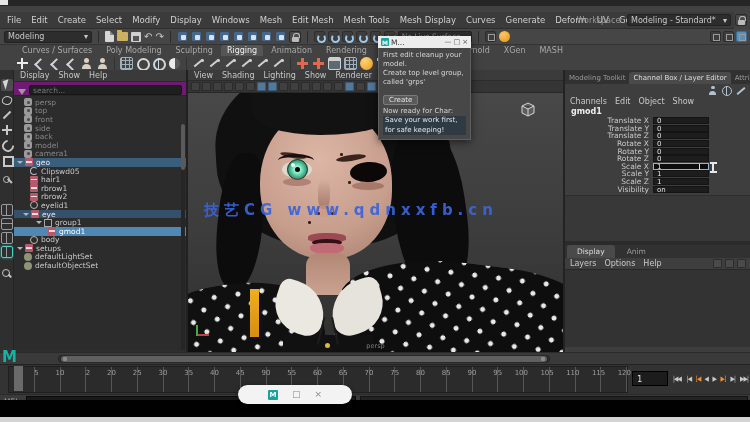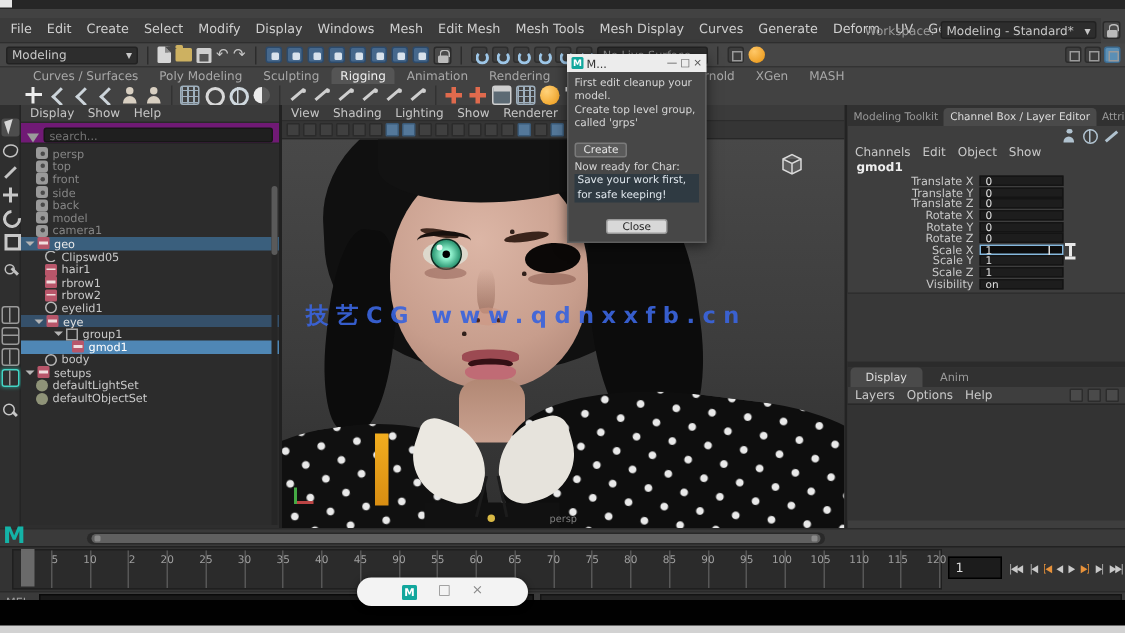--- a/index.html
+++ b/index.html
@@ -729,23 +729,20 @@
       <span class="dlg-btn">—</span>
       <span class="dlg-btn">□</span>
       <span class="dlg-btn">×</span>
     </div>
     <div class="dlg-body">
       <div class="dlg-line">First edit cleanup your model.</div>
       <div class="dlg-line">Create top level group, called 'grps'</div>
       <span class="dlg-create">Create</span>
       <div class="dlg-line">Now ready for Char:</div>
       <div class="dlg-hl">Save your work first, for safe keeping!</div>
-      <div class="dlg-closewrap">
-        <span class="dlg-close">Close</span>
-      </div>
     </div>
   </div>
 
   <div class="pill abs">
     <span class="mayaicon">M</span>
     <span class="pillglyph">□</span>
     <span class="pillglyph">×</span>
   </div>
 
   <div class="botblack abs"></div>

